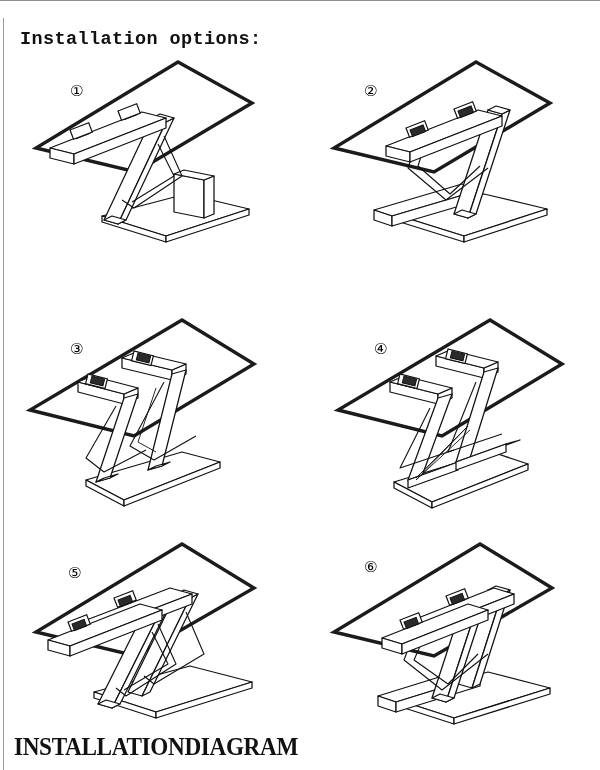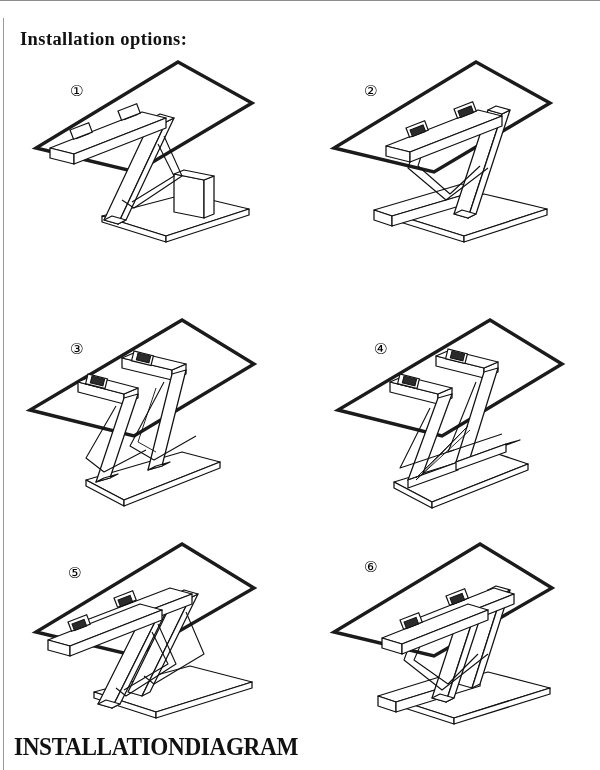--- a/index.html
+++ b/index.html
@@ -27,21 +27,21 @@
     position: absolute;
     left: 3px; top: 18px;
     width: 1px; height: 752px;
     background: #9a9a9a;
   }
 
   .title {
     position: absolute;
     left: 20px;
     top: 17px;
-    font-family: Liberation Serif, serif;
+    font-family: Liberation Mono, monospace;
     font-weight: bold;
     font-size: 18.5px;
     letter-spacing: 0.4px;
     white-space: nowrap;
   }
 
   .caption {
     position: absolute;
     left: 14px;
     top: 733px;

